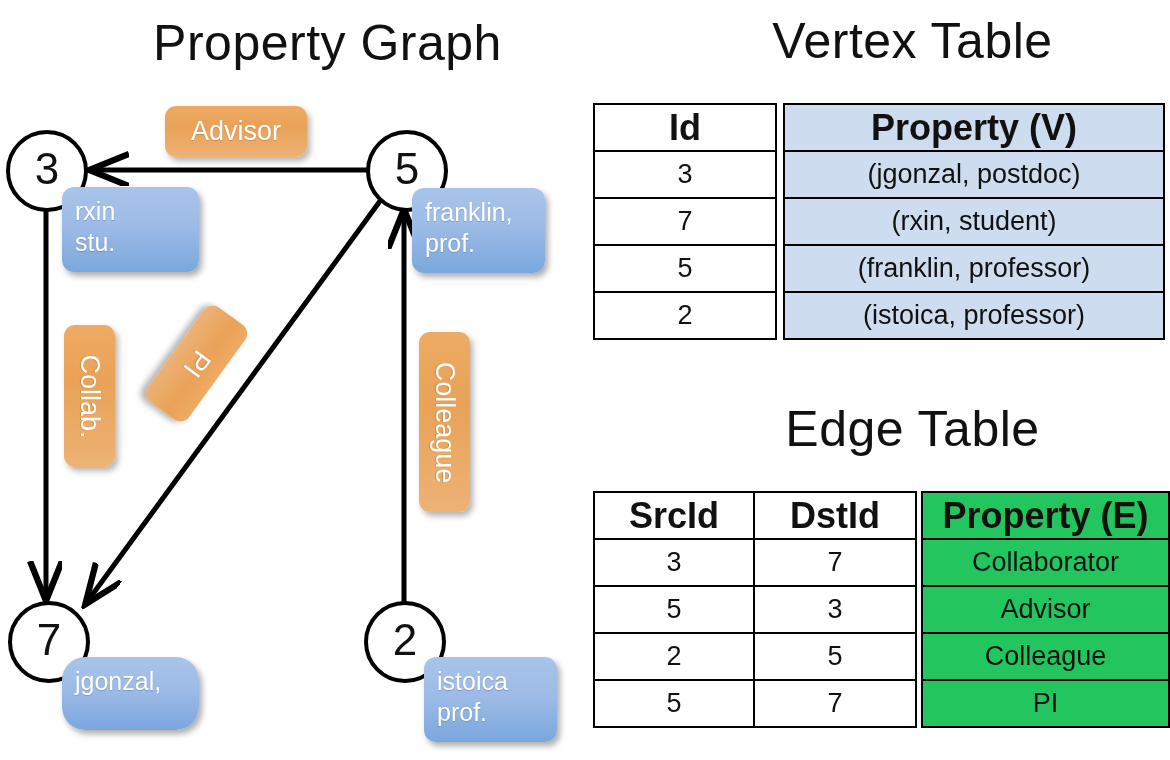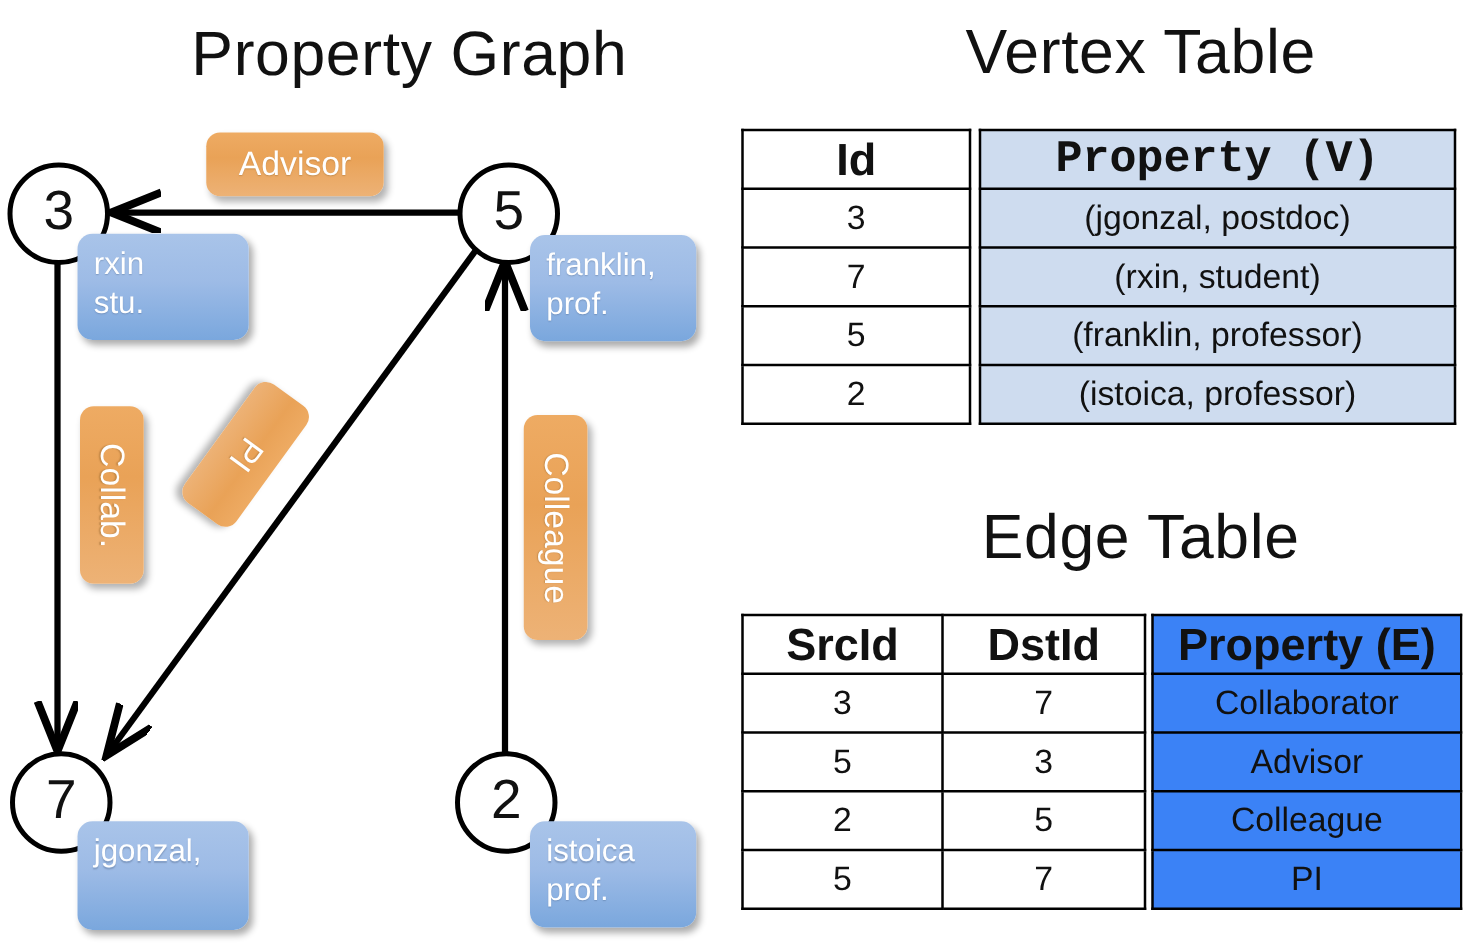--- a/index.html
+++ b/index.html
@@ -109,21 +109,21 @@
     text-align: center;
     font-weight: 300;
     font-size: 27px;
     color: #111;
     padding: 0;
     height: 47px;
     box-sizing: border-box;
   }
   .tbl th { font-weight: 700; font-size: 36px; }
   .blue-cell  { background: #cedcef; }
-  .orange-cell{ background: #3b82f6; margin-left: 10px; }
+  .orange-cell{ background: #22c55e; margin-left: 10px; }
 
   #vertex-id-table    { left: 593px; top: 103px; }
   #vertex-prop-table  { left: 783px; top: 103px; }
   #edge-src-table     { left: 593px; top: 491px; }
   #edge-prop-table    { left: 921px; top: 491px; }
 </style>
 </head>
 <body>
 
 <div class="title" id="title-property-graph">Property Graph</div>
@@ -159,26 +159,26 @@
   </div>
   <div class="vertex-circle" style="left:364px; top:601px; width:82px; height:82px;">
     <span>2</span>
   </div>
 
   <div class="prop-box" style="left:62px; top:187px; width:137px; height:85px;">
     <div>rxin</div>
     <div>stu.</div>
   </div>
 
-  <div class="prop-box" style="left:424px; top:188px; width:133px; height:85px;">
+  <div class="prop-box" style="left:412px; top:188px; width:133px; height:85px;">
     <div>franklin,</div>
     <div>prof.</div>
   </div>
 
-  <div class="prop-box" style="left:62px; top:657px; width:137px; height:87px;">
+  <div class="prop-box" style="left:62px; top:657px; width:137px; height:73px;border-radius:23px;">
     <div>jgonzal,</div>
   </div>
 
   <div class="prop-box" style="left:424px; top:657px; width:133px; height:85px;">
     <div>istoica</div>
     <div>prof.</div>
   </div>
 
   <div class="edge-label" style="left:165px; top:106px; width:142px; height:51px;">
     <span class="lbl">Advisor</span>
@@ -213,21 +213,21 @@
   </tr>
   <tr>
     <td>2</td>
   </tr>
 </tbody>
   </table>
 
 <table class="tbl" id="vertex-prop-table">
   <tbody>
       <tr>
-    <th class="blue-cell" style="width:380px;font-family:Liberation Mono, monospace;">Property (V)</th>
+    <th class="blue-cell" style="width:380px;">Property (V)</th>
   </tr>
   <tr>
     <td class="blue-cell">(jgonzal, postdoc)</td>
   </tr>
   <tr>
     <td class="blue-cell">(rxin, student)</td>
   </tr>
   <tr>
     <td class="blue-cell">(franklin, professor)</td>
   </tr>

